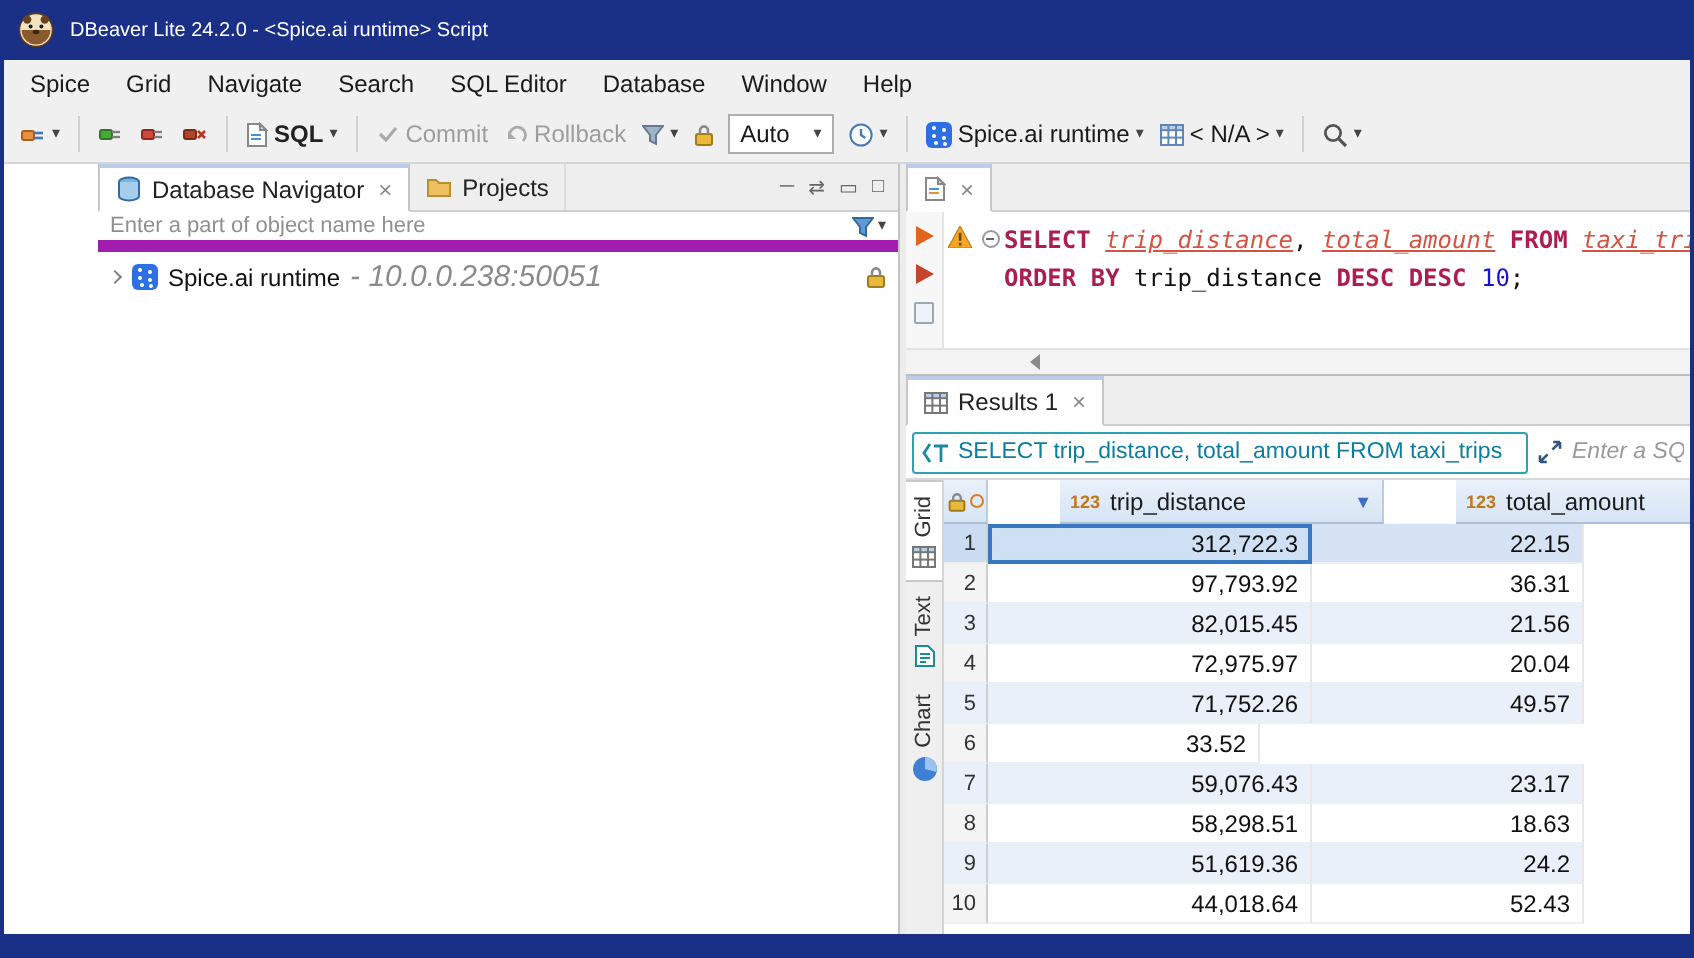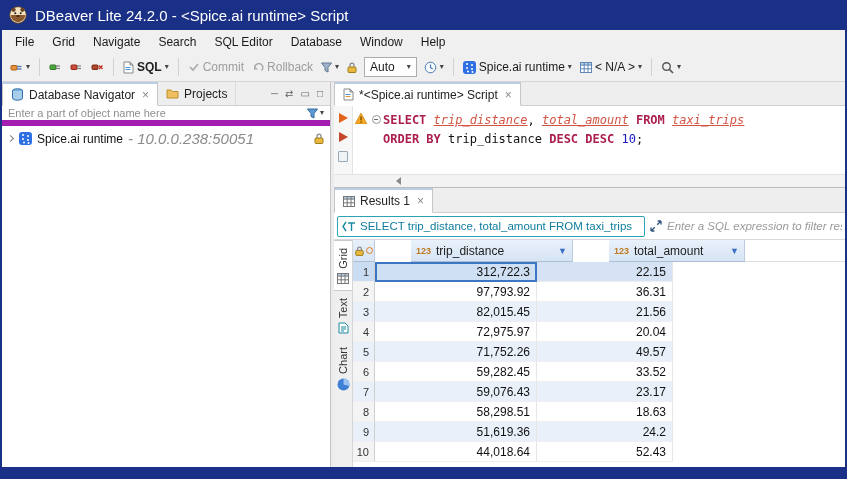--- a/index.html
+++ b/index.html
@@ -1,36 +1,36 @@
 <!DOCTYPE html>
 <html><head>
 <meta charset="utf-8">
 <style>
 *{margin:0;padding:0;box-sizing:border-box;}
 html,body{width:847px;height:479px;overflow:hidden;}
 body{font-family:"Liberation Sans",sans-serif;font-size:12px;color:#1a1a1a;background:#fff;}
 .window{width:847px;height:479px;display:flex;flex-direction:column;overflow:hidden;border-left:2px solid #1a3086;border-right:2px solid #1a3086;background:#fff;}
 
-.titlebar{height:30px;background:#1a3086;color:#fff;display:flex;align-items:center;gap:8px;padding:0 7px;font-size:15px;flex:none;}
+.titlebar{height:30px;background:#1a3086;color:#fff;display:flex;align-items:center;gap:8px;padding:0 7px;font-size:10px;flex:none;}
 
 .menubar{height:23px;background:#f0f0f0;display:flex;align-items:center;padding:0 4px;flex:none;}
 .menu-item{padding:3px 9px;cursor:default;}
 
 .toolbar{height:29px;background:#f0f0f0;display:flex;align-items:center;padding:0 5px;gap:2px;border-bottom:1px solid #d6d6d6;flex:none;white-space:nowrap;}
 .tbtn{display:inline-flex;align-items:center;gap:3px;padding:3px 3px;border-radius:2px;}
 .tbtn svg{flex:none;}
 .caret{font-size:8px;color:#444;line-height:1;}
 .tsep{width:1px;height:18px;background:#d2d2d2;margin:0 4px;flex:none;}
 .disabled{color:#9d9d9d;}
 .combo{background:#fff;border:1px solid #adadad;height:20px;display:inline-flex;align-items:center;gap:12px;padding:0 5px;margin:0 2px;}
 .spice{width:13px;height:13px;background:#2f6fe4;border-radius:3px;position:relative;display:inline-block;flex:none;}
 .spice::after{content:"";position:absolute;left:3px;top:2px;width:2px;height:2px;border-radius:50%;background:#fff;box-shadow:5px 1px 0 #fff,0 4px 0 #fff,5px 5px 0 #fff,1px 7.5px 0 #fff,5.5px 8px 0 #fff;}
 
 .main{flex:1;display:flex;min-height:0;}
-.left-panel{width:329px;flex:none;display:flex;flex-direction:column;background:#fff;border-right:1px solid #c4c4c4;}
+.left-panel{width:448px;flex:none;display:flex;flex-direction:column;background:#fff;border-right:1px solid #c4c4c4;padding-left:47px;}
 .sash{width:3px;background:#ececec;flex:none;cursor:col-resize;}
 .right-panel{flex:1;display:flex;flex-direction:column;min-width:0;background:#fff;}
 
 .tabrow{height:24px;background:#eeeeee;display:flex;align-items:stretch;border-bottom:1px solid #cfcfcf;flex:none;}
 .tab{display:flex;align-items:center;gap:5px;padding:0 8px;border-right:1px solid #dcdcdc;color:#222;}
 .tab.active{background:#fff;border-top:2px solid #b9cde6;border-left:1px solid #c6c6c6;border-right:1px solid #c6c6c6;margin-bottom:-1px;border-bottom:1px solid #fff;}
 .close{color:#8a8a8a;font-size:12px;margin-left:2px;cursor:pointer;}
 .tabrow-actions{margin-left:auto;display:flex;align-items:center;gap:7px;padding-right:7px;color:#666;font-size:10px;}
 .tabrow-actions span{cursor:pointer;}
 
@@ -115,21 +115,21 @@
           <path d="M1.8 9a7.2 7.2 0 0 0 14.4 0z" fill="#8a5a2e"></path>
           <circle cx="6.3" cy="7.2" r="1" fill="#1d1d1d"></circle>
           <circle cx="11.7" cy="7.2" r="1" fill="#1d1d1d"></circle>
           <ellipse cx="9" cy="10" rx="1.7" ry="1.1" fill="#3a2510"></ellipse>
         </svg>
     </span>
     <span>DBeaver Lite 24.2.0 - &lt;Spice.ai runtime&gt; Script</span>
   </div>
 
   <div class="menubar">
-    <span class="menu-item">File</span>
+    <span class="menu-item">Spice</span>
     <span class="menu-item">Grid</span>
     <span class="menu-item">Navigate</span>
     <span class="menu-item">Search</span>
     <span class="menu-item">SQL Editor</span>
     <span class="menu-item">Database</span>
     <span class="menu-item">Window</span>
     <span class="menu-item">Help</span>
   </div>
 
   <div class="toolbar">
@@ -289,21 +289,20 @@
 
     <div class="right-panel">
       <div class="tabrow">
         <div class="tab active">
           <svg width="11" height="13">
               <path d="M1 1h6l3 3v8H1z" fill="#fff" stroke="#888"></path>
               <path d="M7 1l3 3H7z" fill="#cfe0f0" stroke="#888"></path>
               <rect x="2.5" y="6" width="5" height="1" fill="#4a90d9"></rect>
               <rect x="2.5" y="8" width="5" height="1" fill="#e8913c"></rect>
             </svg>
-          <span>*&lt;Spice.ai runtime&gt; Script</span>
           <span class="close">×</span>
         </div>
       </div>
 
       <div class="editor">
         <div class="vtool">
           <span class="play"></span>
           <span class="play play2"></span>
           <span class="vicon"></span>
         </div>
@@ -438,21 +437,20 @@
                   <div class="cell fill"></div>
                 </div>
                 <div class="grid-row tinted">
                   <div class="cell rownum">5</div>
                   <div class="cell val c1">71,752.26</div>
                   <div class="cell val c2">49.57</div>
                   <div class="cell fill"></div>
                 </div>
                 <div class="grid-row">
                   <div class="cell rownum">6</div>
-                  <div class="cell val c1">59,282.45</div>
                   <div class="cell val c2">33.52</div>
                   <div class="cell fill"></div>
                 </div>
                 <div class="grid-row tinted">
                   <div class="cell rownum">7</div>
                   <div class="cell val c1">59,076.43</div>
                   <div class="cell val c2">23.17</div>
                   <div class="cell fill"></div>
                 </div>
                 <div class="grid-row">

